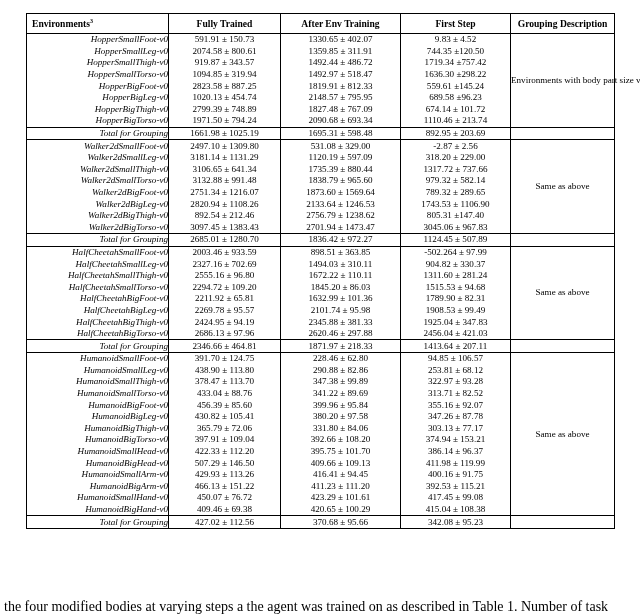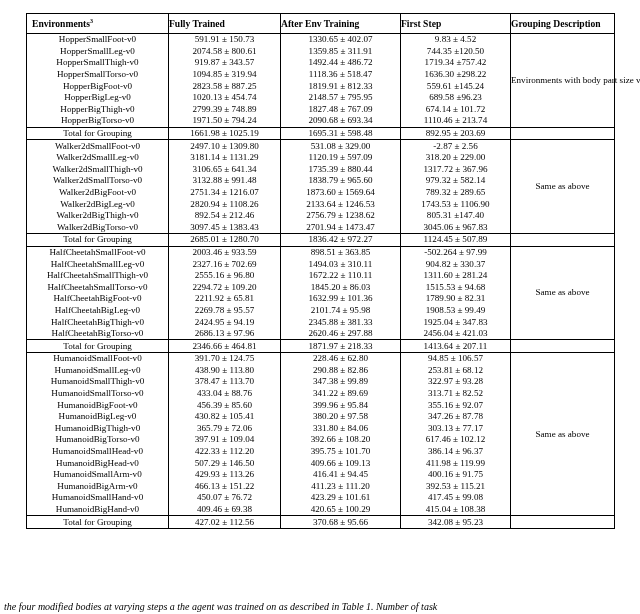--- a/index.html
+++ b/index.html
@@ -44,42 +44,43 @@
   col.c-aet   { width: 120px; }
   col.c-fs    { width: 110px; }
   col.c-gd    { width: 104px; }
 
   thead th {
     font-weight: bold;
     font-size: 9.6px;
     height: 19px;
     border-left: 1px solid #000;
     border-right: 1px solid #000;
-    text-align: left;
+    text-align: center;
     white-space: nowrap;
   }
   thead th.env-head {
     text-align: left;
     padding-left: 5px;
   }
   .sup {
     font-size: 6px;
     vertical-align: super;
     line-height: 0;
   }
 
   tbody td {
     height: 11.6px;
     border-left: 1px solid #000;
     border-right: 1px solid #000;
     white-space: nowrap;
   }
   td.env {
-    text-align: center;
+    text-align: right;
     padding-left: 5px;
+    font-style: italic;
   }
   td.num {
     text-align: center;
     padding-right: 6px;
   }
   td.gd {
     text-align: center;
     vertical-align: middle;
     font-size: 9.1px;
     line-height: 1.25;
@@ -91,28 +92,27 @@
 
   tr.total-row td { }
   tr.total-row td.env { }
 
   
   .caption {
     position: absolute;
     left: 4px;
     top: 600px;
     width: 636px;
-    font-size: 10px;
+    font-size: 14px;
     line-height: 13px;
     height: 14px;
     overflow: hidden;
     color: #000;
     text-align: justify;
     white-space: nowrap;
-    font-style: italic;
   }
 </style>
 </head>
 <body>
 
 <div id="page">
 
   <div class="table-wrap">
     <table class="results">
       <colgroup>
@@ -147,21 +147,21 @@
           </tr>
           <tr>
             <td class="env">HopperSmallThigh-v0</td>
             <td class="num">919.87 ± 343.57</td>
             <td class="num">1492.44 ± 486.72</td>
             <td class="num">1719.34 ±757.42</td>
           </tr>
           <tr>
             <td class="env">HopperSmallTorso-v0</td>
             <td class="num">1094.85 ± 319.94</td>
-            <td class="num">1118.36 ± 518.47</td>
+            <td class="num">1492.97 ± 518.47</td>
             <td class="num">1636.30 ±298.22</td>
           </tr>
           <tr>
             <td class="env">HopperBigFoot-v0</td>
             <td class="num">2823.58 ± 887.25</td>
             <td class="num">1819.91 ± 812.33</td>
             <td class="num">559.61 ±145.24</td>
           </tr>
           <tr>
             <td class="env">HopperBigLeg-v0</td>
@@ -198,21 +198,21 @@
           <tr>
             <td class="env">Walker2dSmallLeg-v0</td>
             <td class="num">3181.14 ± 1131.29</td>
             <td class="num">1120.19 ± 597.09</td>
             <td class="num">318.20 ± 229.00</td>
           </tr>
           <tr>
             <td class="env">Walker2dSmallThigh-v0</td>
             <td class="num">3106.65 ± 641.34</td>
             <td class="num">1735.39 ± 880.44</td>
-            <td class="num">1317.72 ± 367.96</td>
+            <td class="num">1317.72 ± 737.66</td>
           </tr>
           <tr>
             <td class="env">Walker2dSmallTorso-v0</td>
             <td class="num">3132.88 ± 991.48</td>
             <td class="num">1838.79 ± 965.60</td>
             <td class="num">979.32 ± 582.14</td>
           </tr>
           <tr>
             <td class="env">Walker2dBigFoot-v0</td>
             <td class="num">2751.34 ± 1216.07</td>
@@ -340,21 +340,21 @@
           <tr>
             <td class="env">HumanoidBigThigh-v0</td>
             <td class="num">365.79 ± 72.06</td>
             <td class="num">331.80 ± 84.06</td>
             <td class="num">303.13 ± 77.17</td>
           </tr>
           <tr>
             <td class="env">HumanoidBigTorso-v0</td>
             <td class="num">397.91 ± 109.04</td>
             <td class="num">392.66 ± 108.20</td>
-            <td class="num">617.46 ± 102.12</td>
+            <td class="num">374.94 ± 153.21</td>
           </tr>
           <tr>
             <td class="env">HumanoidSmallHead-v0</td>
             <td class="num">422.33 ± 112.20</td>
             <td class="num">395.75 ± 101.70</td>
             <td class="num">386.14 ± 96.37</td>
           </tr>
           <tr>
             <td class="env">HumanoidBigHead-v0</td>
             <td class="num">507.29 ± 146.50</td>

